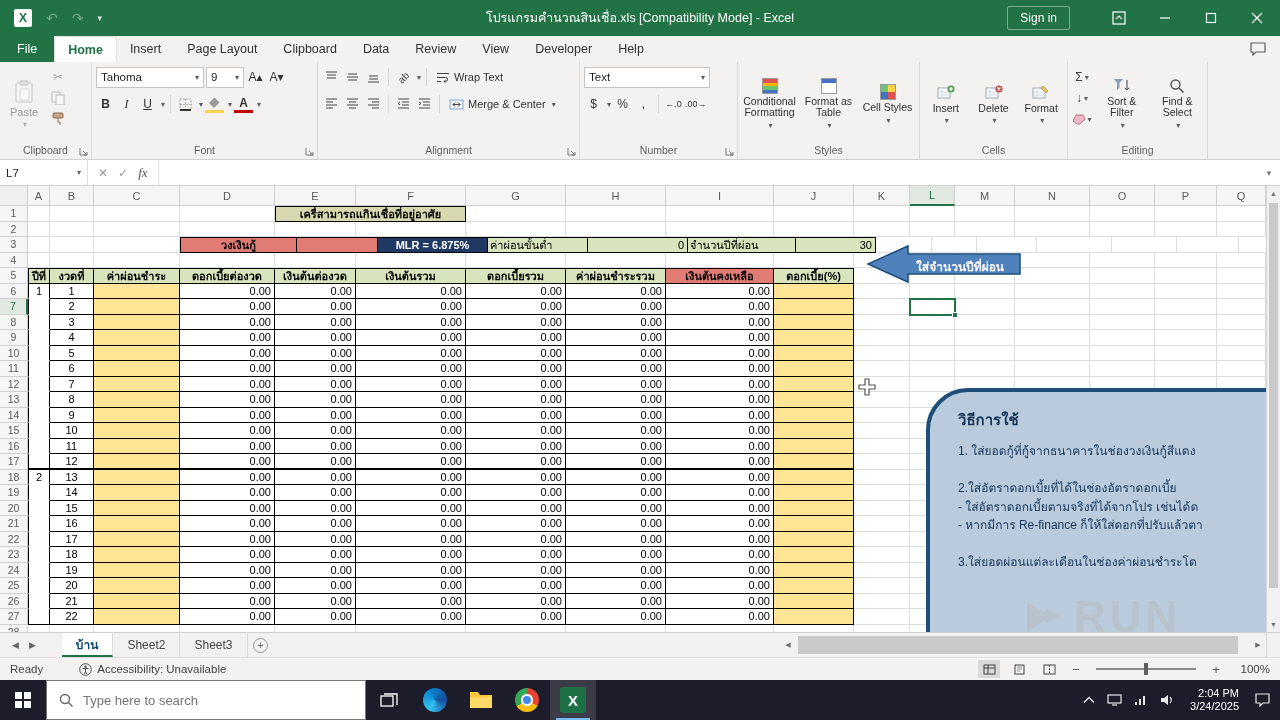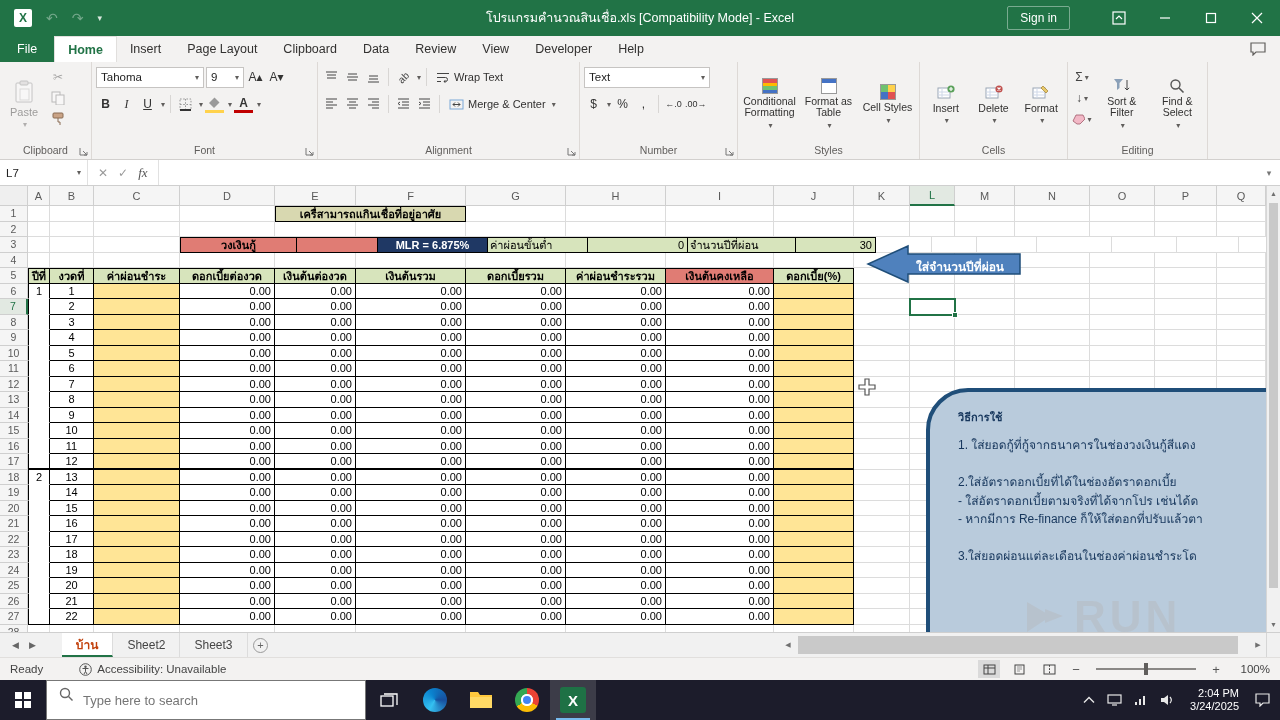--- a/index.html
+++ b/index.html
@@ -93,34 +93,34 @@
 
 .selbox{position:absolute;left:909px;top:112px;width:47px;height:18px;border:2px solid #217346;z-index:5}
 .selbox .handle{position:absolute;right:-4px;bottom:-4px;width:6px;height:6px;background:#217346;border:1px solid #fff}
 .arrow{position:absolute;z-index:4}
 .arrow .arrtext{position:absolute;color:#fff;font-weight:bold;font-size:12px;white-space:nowrap}
 .arrowL{left:60px;top:50px}
 .arrowL .arrtext{left:12px;top:13px}
 .arrowR{left:864px;top:58px}
 .arrowR .arrtext{left:52px;top:13px}
 .note{position:absolute;left:926px;top:202px;width:354px;height:300px;background:#b9cbdc;border:4px solid #1f4e79;border-radius:42px 0 0 0;z-index:3;padding:16px 8px 8px 28px;color:#16365c;overflow:hidden}
-.ntitle{font-weight:bold;font-size:11px;margin-bottom:10px}
+.ntitle{font-weight:bold;font-size:15px;margin-bottom:10px}
 .nline{font-size:12px;line-height:18.5px;min-height:18.5px;white-space:nowrap;overflow:hidden}
 .cellcursor{position:absolute;left:858px;top:192px;z-index:6}
 .vscroll{width:14px;height:446px;background:#f1f1f1;border-left:1px solid #d6d6d6;position:relative}
 .vsa{height:15px;display:flex;align-items:center;justify-content:center;font-size:7px;color:#707070}
 .vsa.bot{position:absolute;bottom:0;left:0;right:0}
 .vthumb{position:absolute;left:2px;right:2px;top:17px;height:385px;background:#c9c9c9}
 
 
 .tabbar{position:absolute;left:0;top:632px;width:1280px;height:25px;background:#f1f1f1;border-top:1px solid #cfcfcf;display:flex;align-items:stretch;font-size:12px}
 .tnav{display:flex;align-items:center;gap:10px;padding:0 12px;color:#666;font-size:9px}
 .stabstrip{display:flex;align-items:stretch;margin-left:14px}
 .stab{padding:4px 14px;display:flex;align-items:center;color:#444;border-right:1px solid #dcdcdc}
-.stab.active{background:#fff;color:#c2410c;font-weight:bold;border-bottom:2px solid #217346}
+.stab.active{background:#fff;color:#0c4a6e;font-weight:bold;border-bottom:2px solid #217346}
 .newsheet{width:26px;display:flex;align-items:center;justify-content:center}
 .newsheet span{width:15px;height:15px;border:1px solid #9a9a9a;border-radius:50%;color:#666;font-size:11px;display:flex;align-items:center;justify-content:center;line-height:1}
 .tspacer{flex:1}
 .hscroll{display:flex;align-items:stretch;width:486px}
 .hsa{width:16px;display:flex;align-items:center;justify-content:center;font-size:7px;color:#707070;background:#f1f1f1}
 .htrack{flex:1;position:relative;background:#f1f1f1}
 .hthumb{position:absolute;left:2px;top:3px;bottom:3px;width:440px;background:#c9c9c9}
 .tcorner{width:14px;background:#f1f1f1;border-left:1px solid #d6d6d6}
 
 
@@ -131,21 +131,21 @@
 .viewbtn{width:22px;height:18px;display:flex;align-items:center;justify-content:center}
 .viewbtn.on{background:#dadada}
 .zoombtn{width:16px;text-align:center;color:#555;font-size:13px}
 .ztrack{width:100px;height:2px;background:#8a8886;position:relative;margin:0 4px}
 .zthumb{position:absolute;left:48px;top:-5px;width:4px;height:12px;background:#605e5c}
 .zoomlvl{width:38px;text-align:right}
 
 
 .taskbar{position:absolute;left:0;top:680px;width:1280px;height:40px;background:#1c1c2b;display:flex;align-items:center;color:#fff}
 .tbbtn{width:46px;height:40px;display:flex;align-items:center;justify-content:center}
-.searchbox{width:320px;height:40px;background:#fff;display:flex;gap:9px;padding:6px 12px;border:1px solid #777}
+.searchbox{width:320px;height:40px;background:#fff;display:flex;align-items:center;gap:9px;padding:6px 12px;border:1px solid #777}
 .searchbox input{border:none;outline:none;font-size:13px;color:#444;width:240px;background:transparent;font-family:inherit}
 .appicon{width:46px;height:40px;display:flex;align-items:center;justify-content:center;position:relative}
 .appicon.active{background:rgba(255,255,255,.14)}
 .appicon.active::after{content:"";position:absolute;left:6px;right:6px;bottom:0;height:2px;background:#76b9ed}
 .edgeicon{width:24px;height:24px;border-radius:50%;background:conic-gradient(from 210deg,#35c1f1,#0a84d0,#174f9e,#35c1f1)}
 .chromeicon{width:24px;height:24px;border-radius:50%;background:conic-gradient(#ea4335 0 33%,#fbbc05 0 66%,#34a853 0 100%);position:relative}
 .chromeicon::after{content:"";position:absolute;left:6px;top:6px;width:12px;height:12px;border-radius:50%;background:#fff;box-shadow:inset 0 0 0 3px #fff}
 .chromeicon::before{content:"";position:absolute;left:8px;top:8px;width:8px;height:8px;border-radius:50%;background:#4285f4;z-index:1}
 .xlicon{width:26px;height:26px;background:#1e7145;border-radius:3px;display:flex;align-items:center;justify-content:center;color:#fff;font-weight:bold;font-size:15px}
 .tray{margin-left:auto;display:flex;align-items:center;gap:12px;padding-right:10px}

